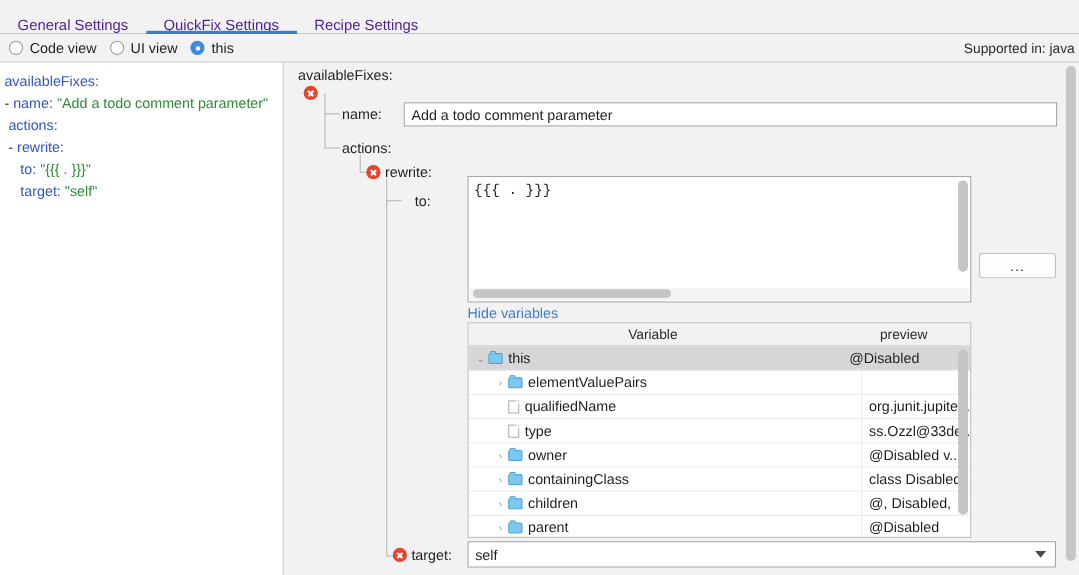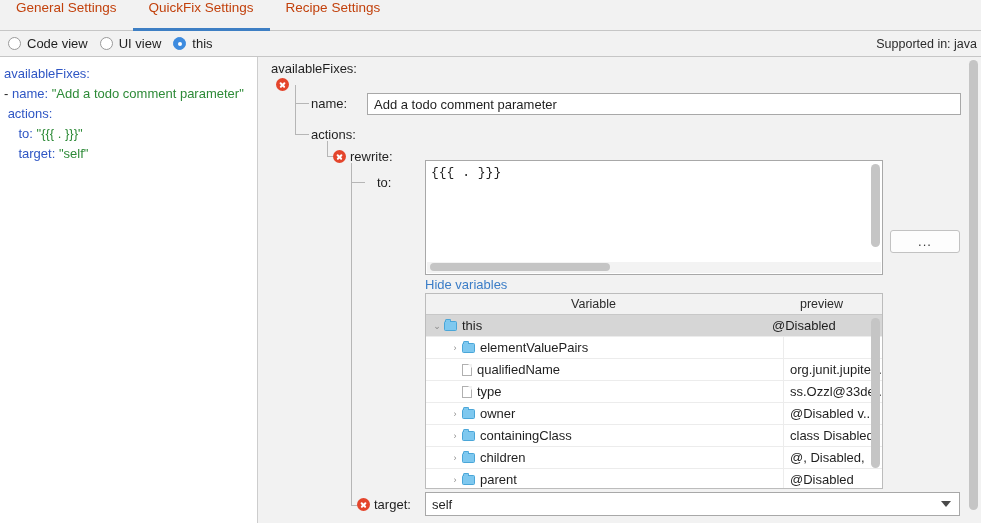--- a/index.html
+++ b/index.html
@@ -15,22 +15,22 @@
 
   
   .tabbar {
     position: absolute; left: 0; top: 0; width: 981px; height: 30px;
     background: #f2f2f2;
     border-bottom: 1px solid #c6c6c6;
     display: flex; align-items: stretch;
   }
   .tab {
     padding: 0 16px;
-    display: flex; align-items: flex-start;
-    font-size: 13.5px; color: #c2410c;
+    display: flex; align-items: flex-end;
+    font-size: 13.5px; color: #4c1d95;
     position: relative;
     cursor: default;
     white-space: nowrap;
   }
   .tab.active::after {
     content: "";
     position: absolute; left: 0; right: 0; bottom: -1px;
     height: 3px; background: #3e7fc4;
   }
 
@@ -290,20 +290,21 @@
       <span class="radio-label">this</span>
     </div>
     <span class="supported">Supported in: java</span>
   </div>
 
   <div class="left-pane">
     <div id="code-lines">
         <div class="code-line"><span class="k">availableFixes:</span></div>
         <div class="code-line"><span class="p">- </span><span class="k">name:</span><span class="p"> </span><span class="s">"Add a todo comment parameter"</span></div>
         <div class="code-line"><span class="p"> </span><span class="k">actions:</span></div>
+        <div class="code-line"><span class="p"> - </span><span class="k">rewrite:</span></div>
         <div class="code-line"><span class="p">    </span><span class="k">to:</span><span class="p"> </span><span class="s">"{{{ . }}}"</span></div>
         <div class="code-line"><span class="p">    </span><span class="k">target:</span><span class="p"> </span><span class="s">"self"</span></div>
       </div>
   </div>
   <div class="divider"></div>
 
   <div class="right-pane">
 
     <div class="root-lbl">availableFixes:</div>
 

